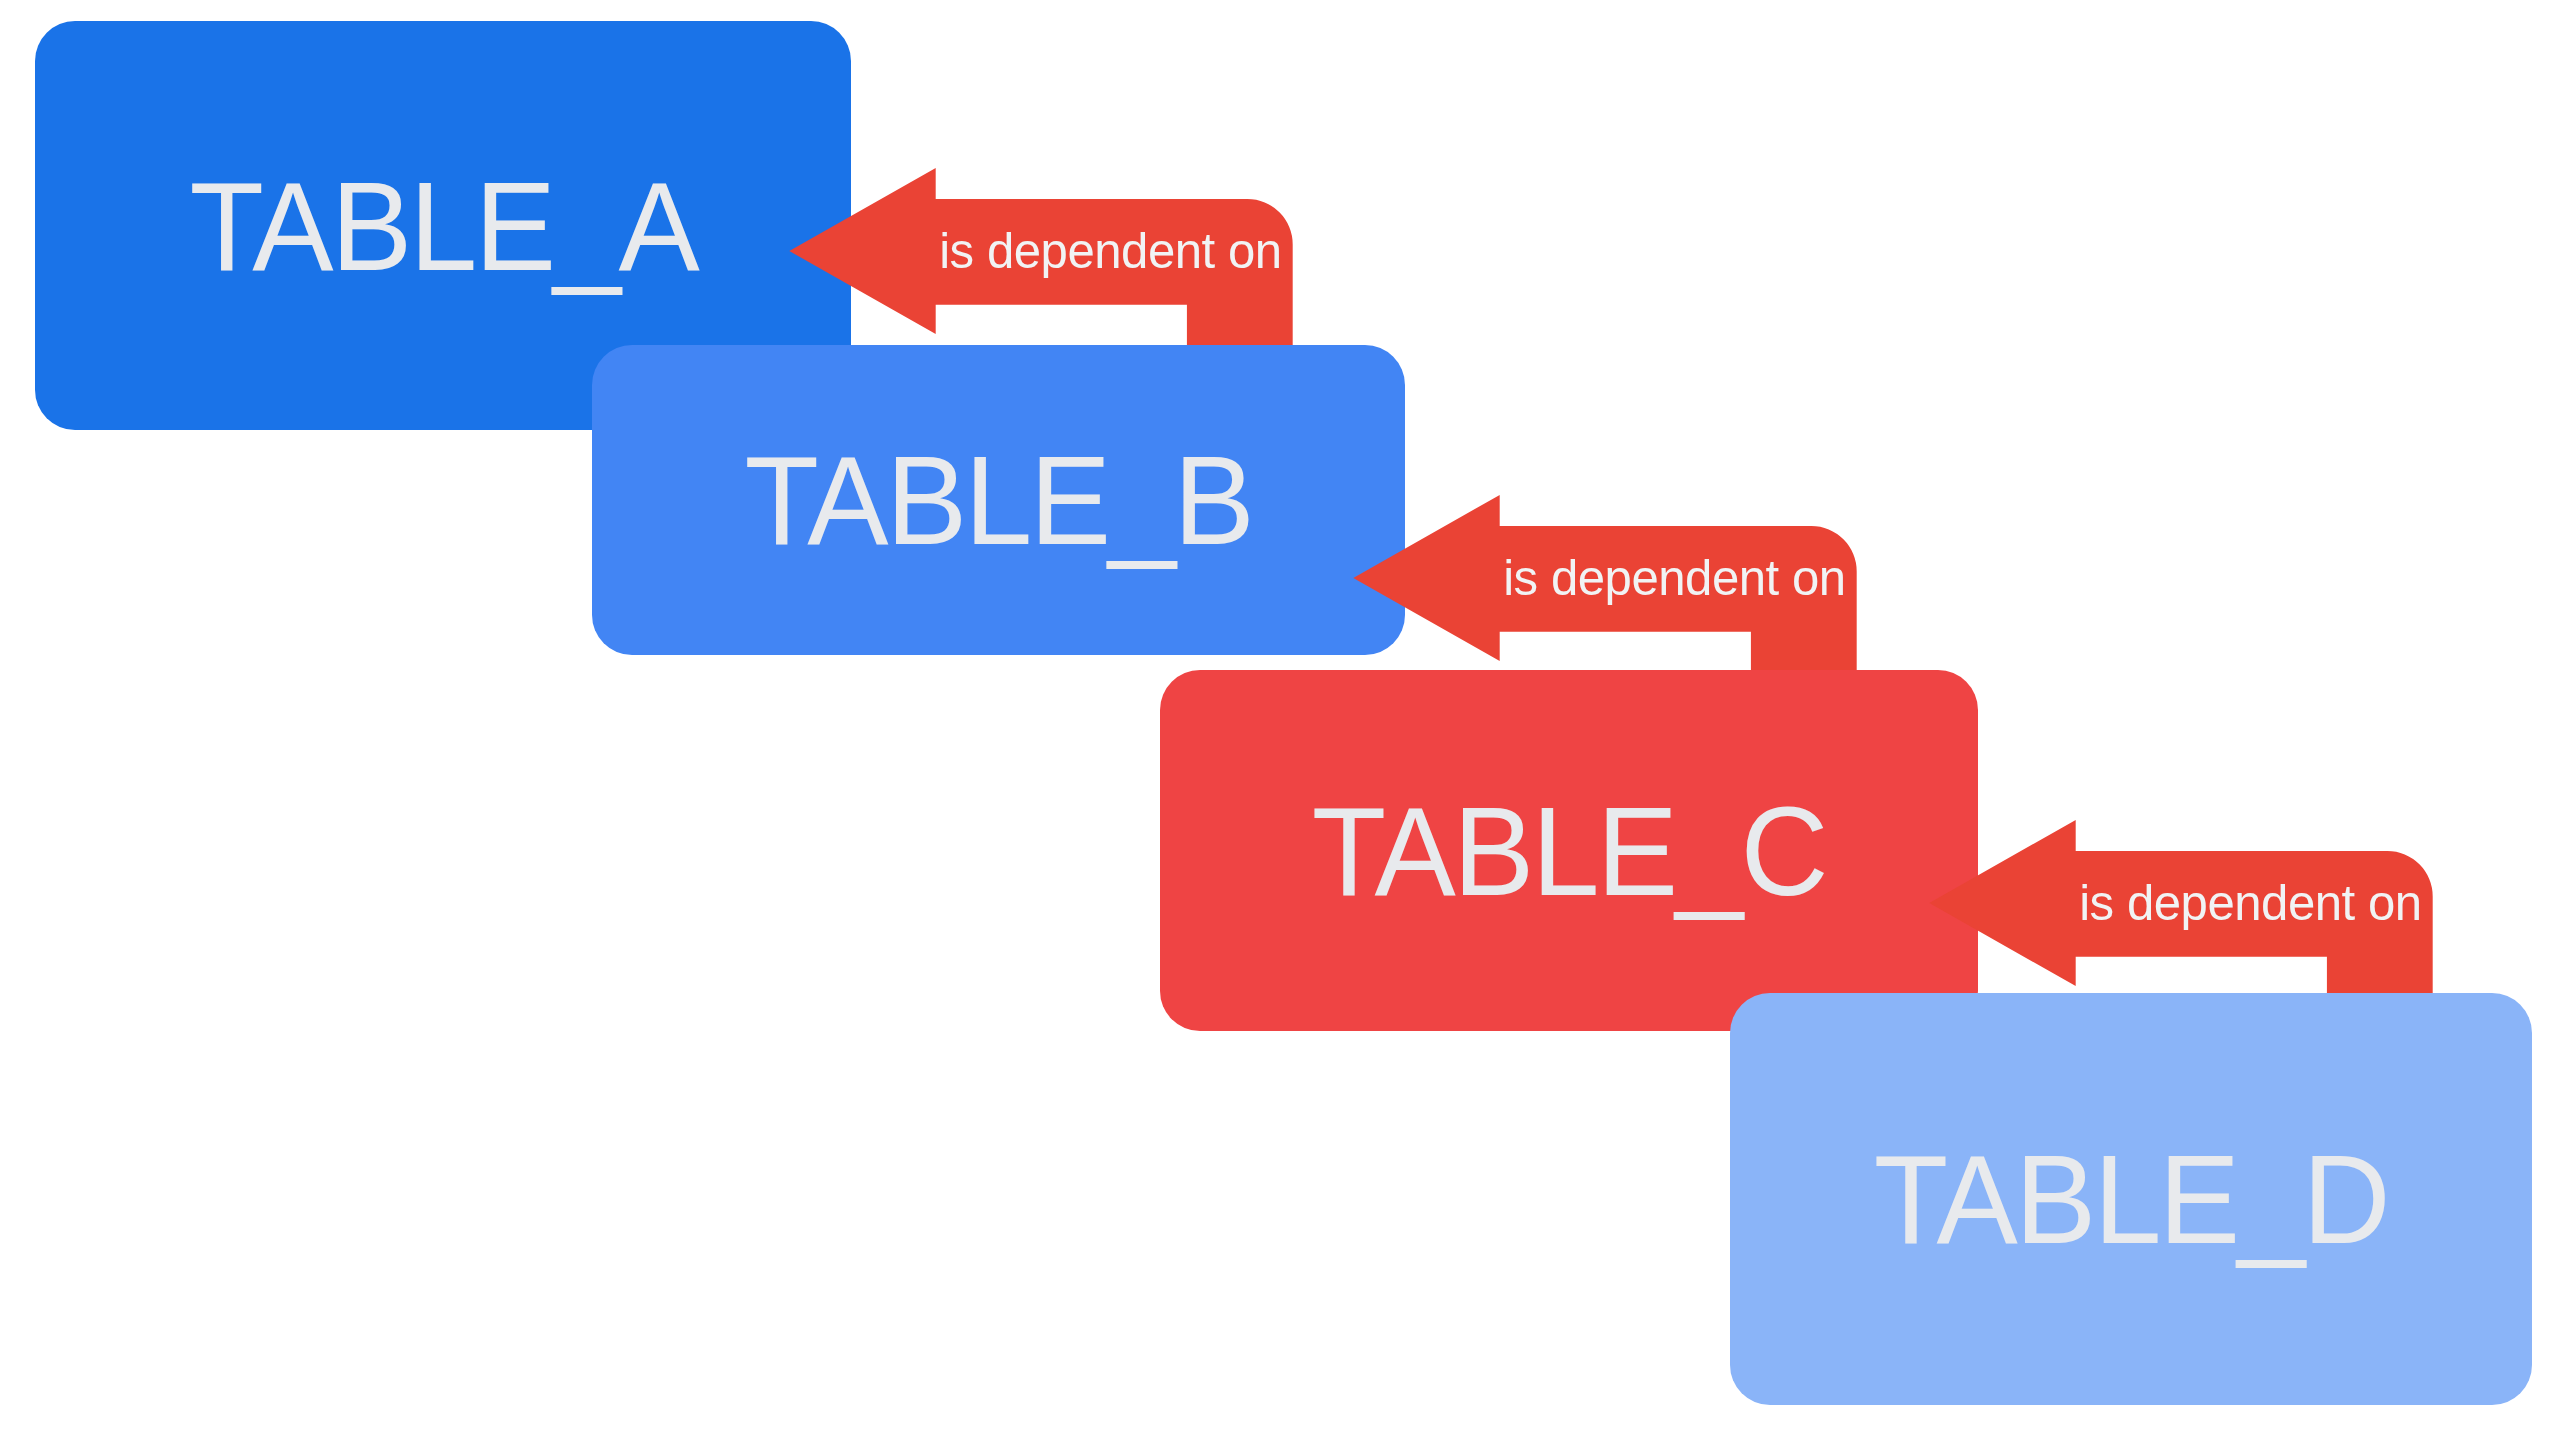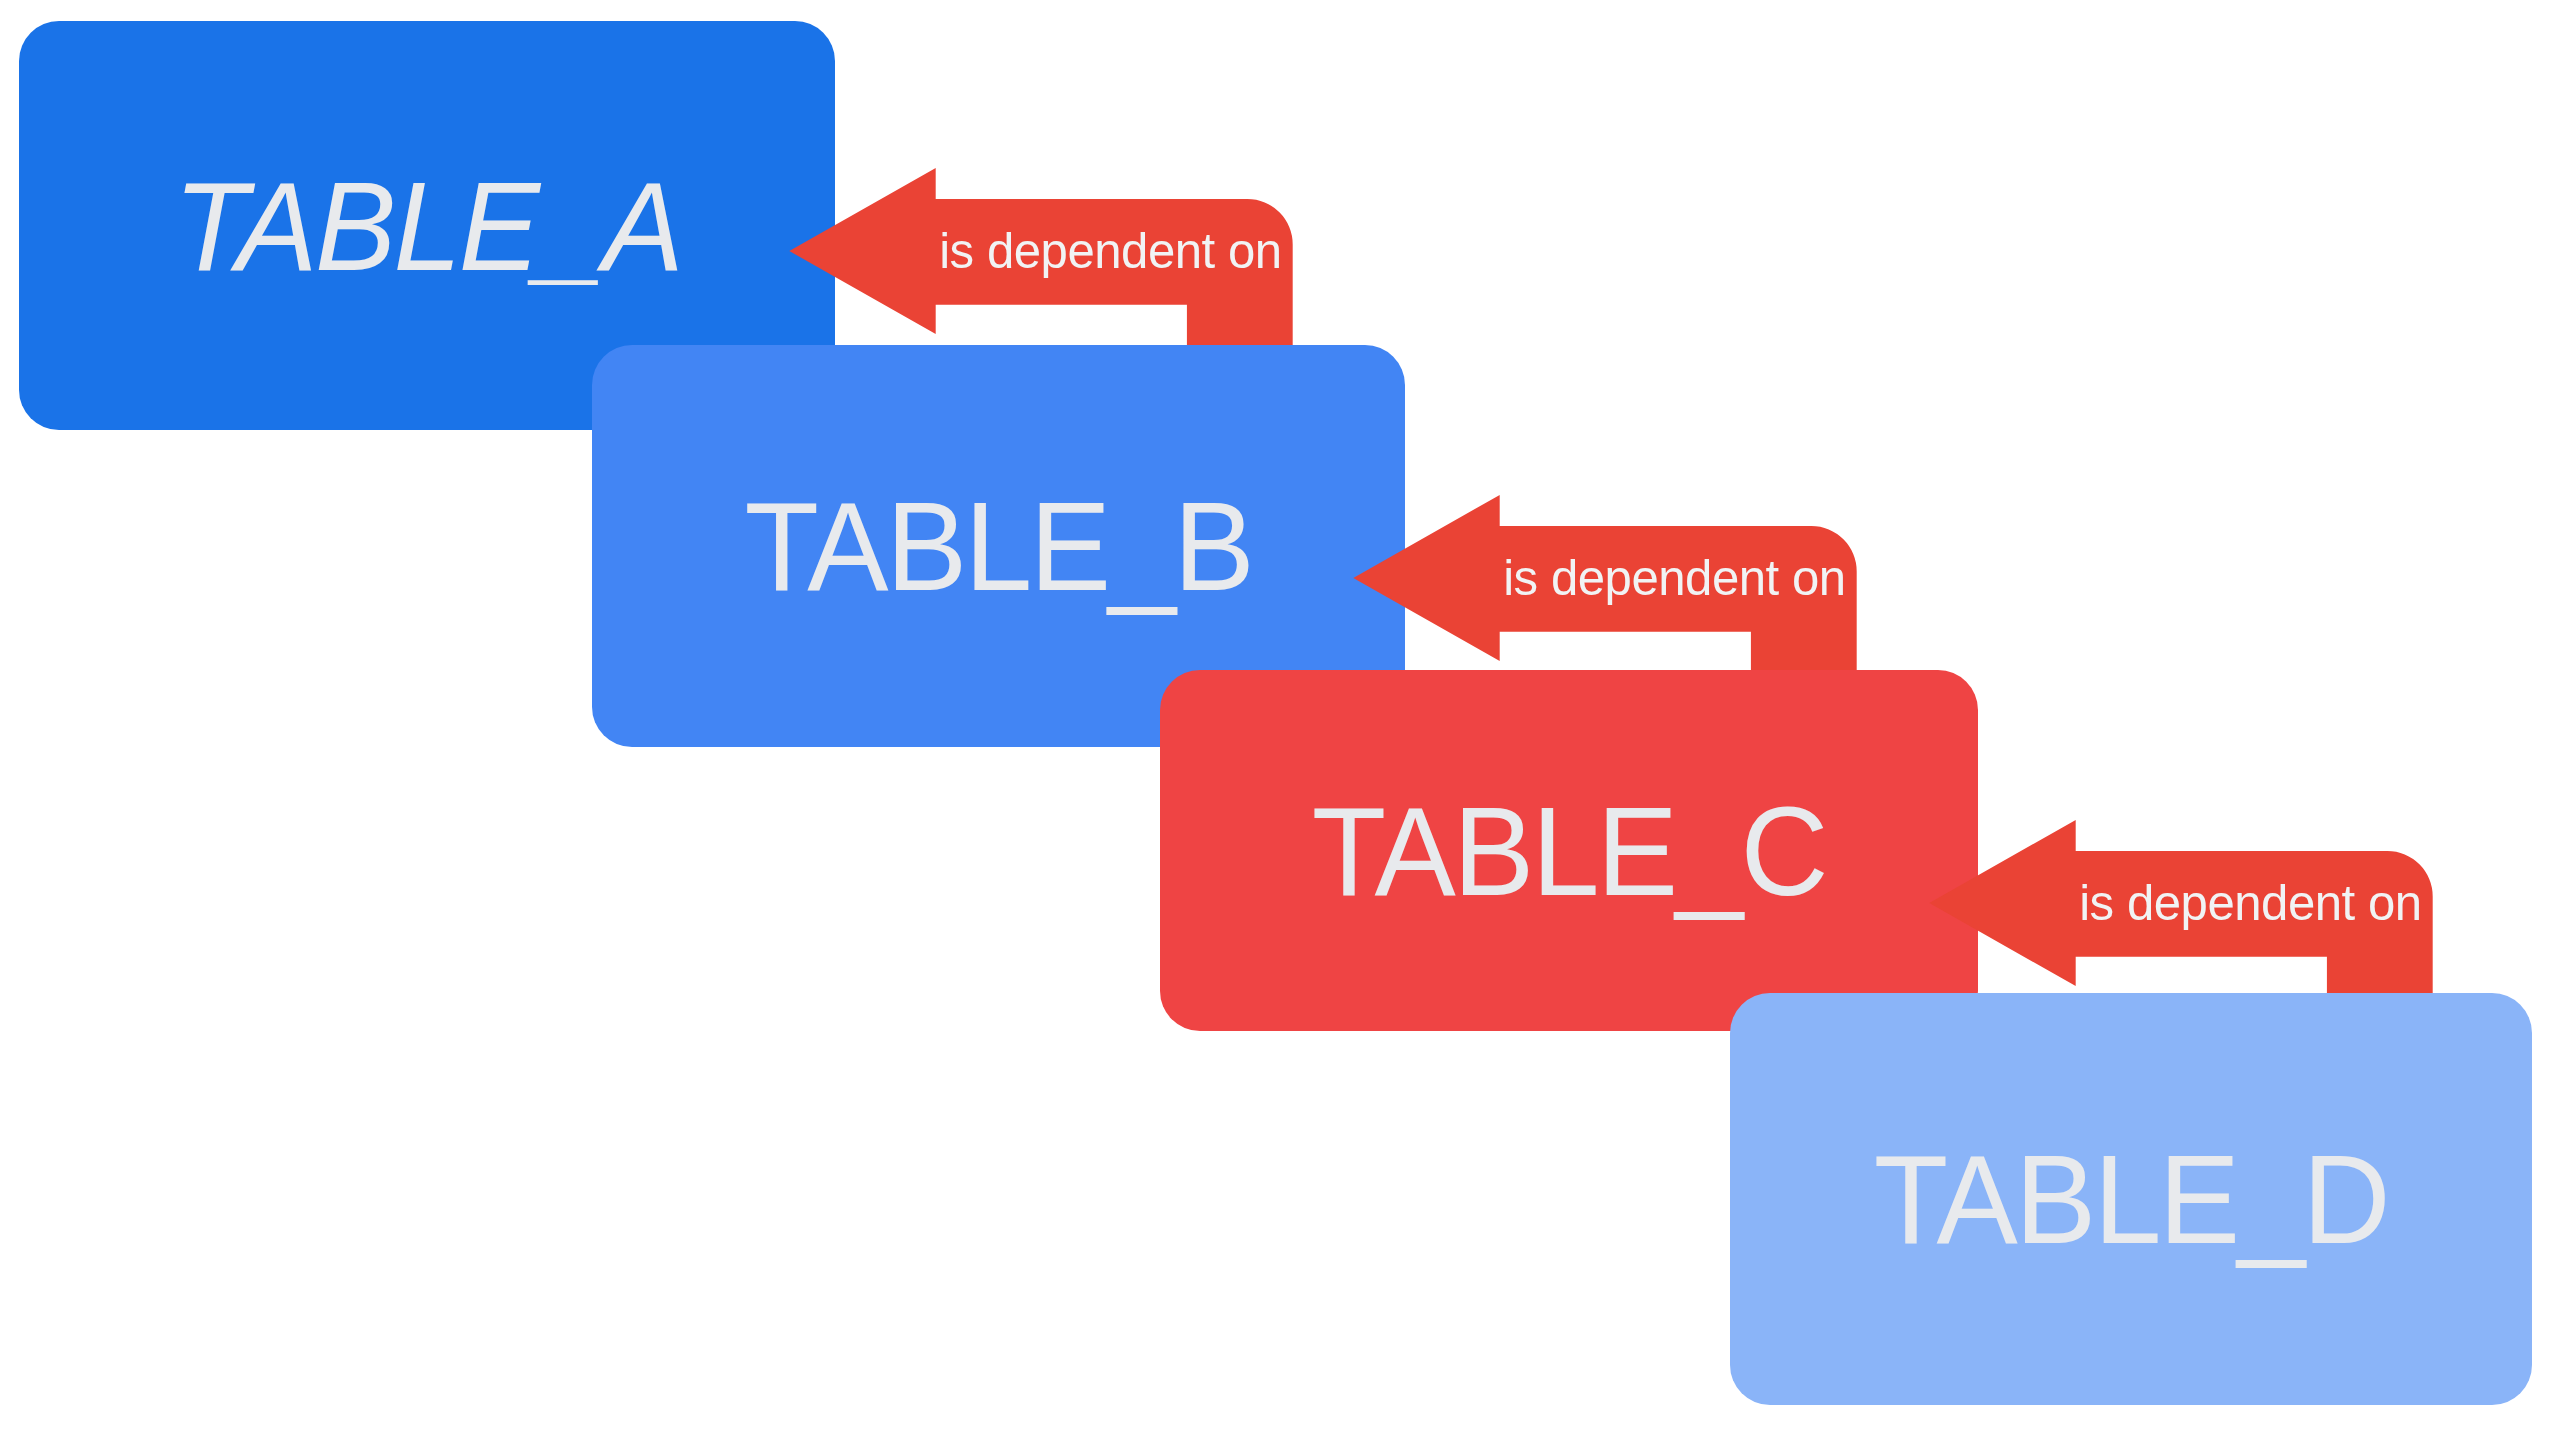--- a/index.html
+++ b/index.html
@@ -23,22 +23,22 @@
     justify-content: center;
   }
   .table-box .label {
     color: #E8EAED;
     font-size: 127px;
     font-weight: 300;
     letter-spacing: -2.8px;
     transform: scaleX(0.96);
     white-space: nowrap;
   }
-  .box-a { left: 19px;   top: 21px;   width: 816px; height: 409px; background: #1A73E8; font-style: italic; }
-  .box-b { left: 592px;  top: 345px;  width: 813px; height: 402px; background: #4285F4; }
+  .box-a { left: 35px;   top: 21px;   width: 816px; height: 409px; background: #1A73E8; }
+  .box-b { left: 592px;  top: 345px;  width: 813px; height: 310px; background: #4285F4; }
   .box-c { left: 1160px; top: 670px;  width: 818px; height: 361px; background: #ef4444; }
   .box-d { left: 1730px; top: 993px; width: 802px; height: 412px; background: #8AB4F8; }
   .dep-arrow {
     position: absolute;
     width: 508px;
     height: 187px;
   }
   .arrow-1 { left: 787px;  top: 166px; }
   .arrow-2 { left: 1351px; top: 493px; }
   .arrow-3 { left: 1927px; top: 818px; }

